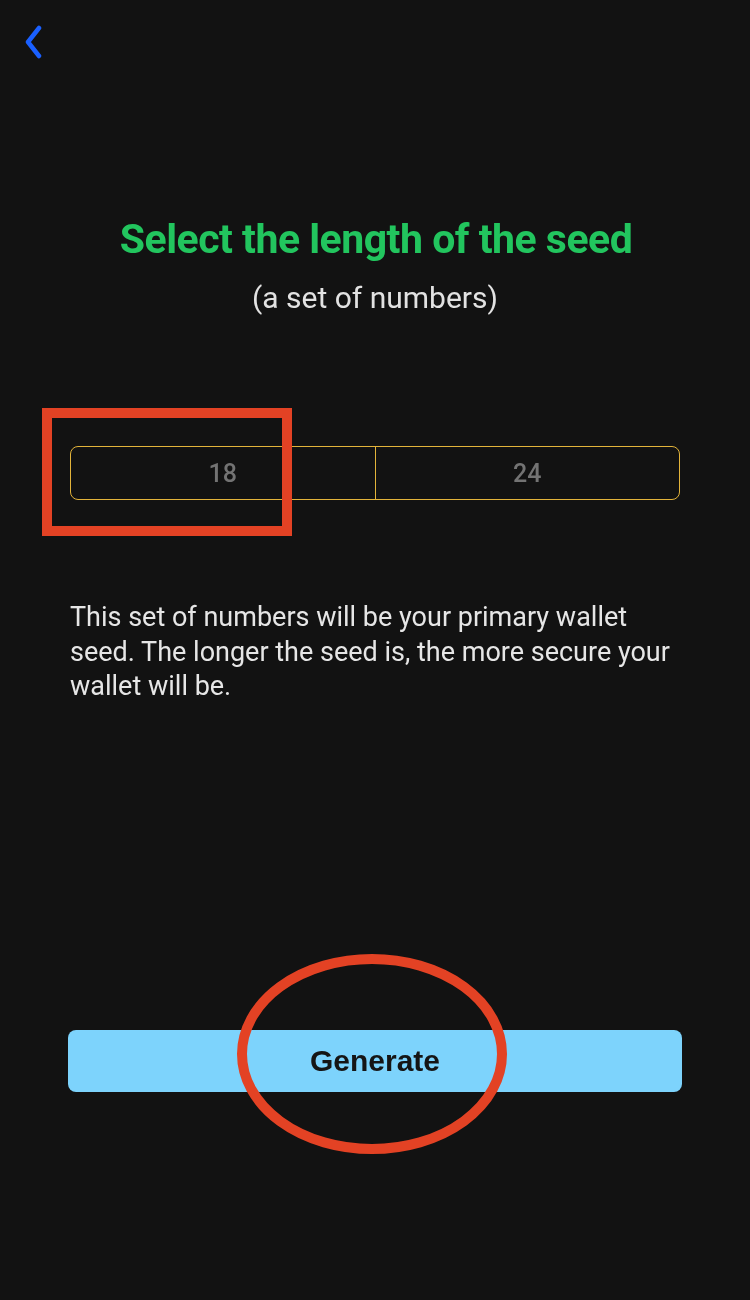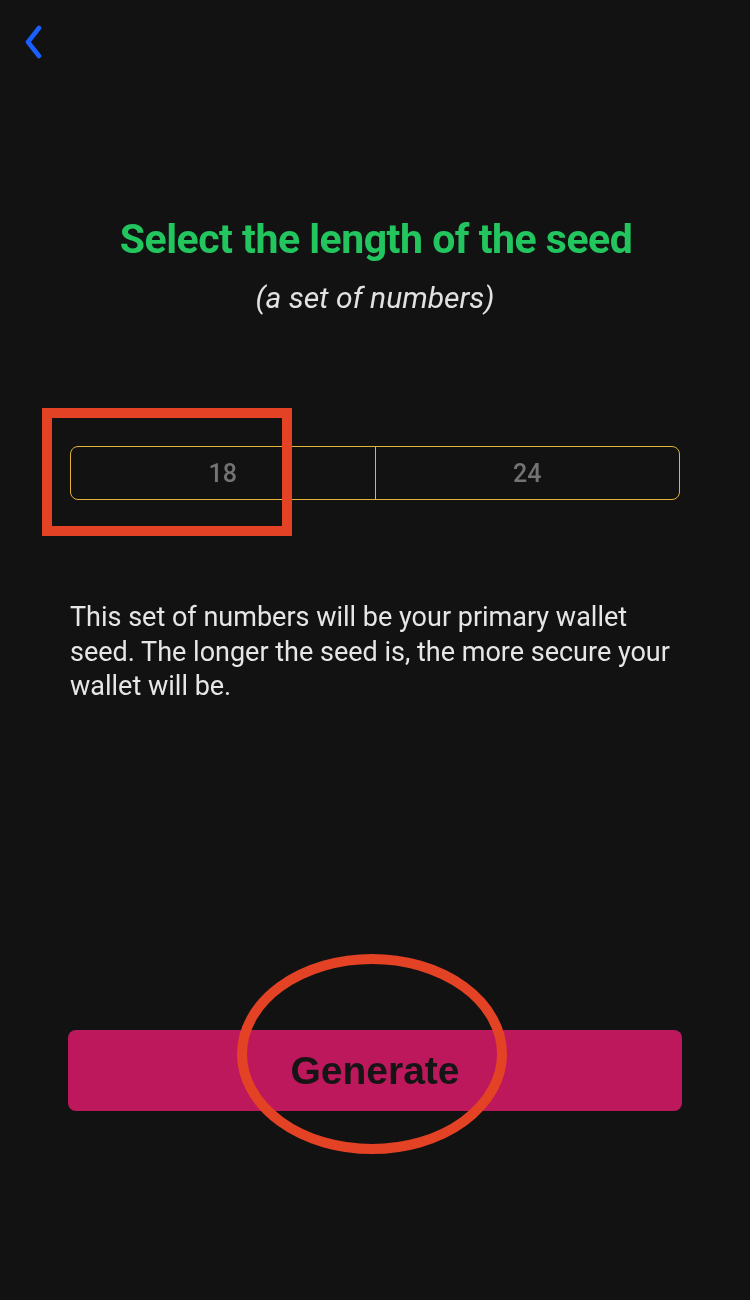--- a/index.html
+++ b/index.html
@@ -44,21 +44,20 @@
     }
     .subtitle {
       position: absolute;
       top: 280px;
       left: 0;
       width: 100%;
       text-align: center;
       font-size: 30px;
       font-weight: 400;
       color: #e2e2e2;
-      font-style: italic;
     }
     .segmented {
       position: absolute;
       top: 446px;
       left: 70px;
       width: 610px;
       height: 54px;
       display: flex;
       border: 1px solid #e2b33a;
       border-radius: 8px;
@@ -100,25 +99,25 @@
       font-size: 27px;
       line-height: 1.28;
       color: #e6e6e6;
       font-weight: 400;
     }
     .generate-btn {
       position: absolute;
       top: 1030px;
       left: 68px;
       width: 614px;
-      height: 81px;
-      background: #be185d;
+      height: 62px;
+      background: #7dd3fc;
       border: none;
       border-radius: 8px;
-      font-size: 39px;
+      font-size: 30px;
       font-weight: 700;
       color: #151515;
       cursor: pointer;
       display: flex;
       align-items: center;
       justify-content: center;
     }
     .highlight-ellipse {
       position: absolute;
       top: 952px;

